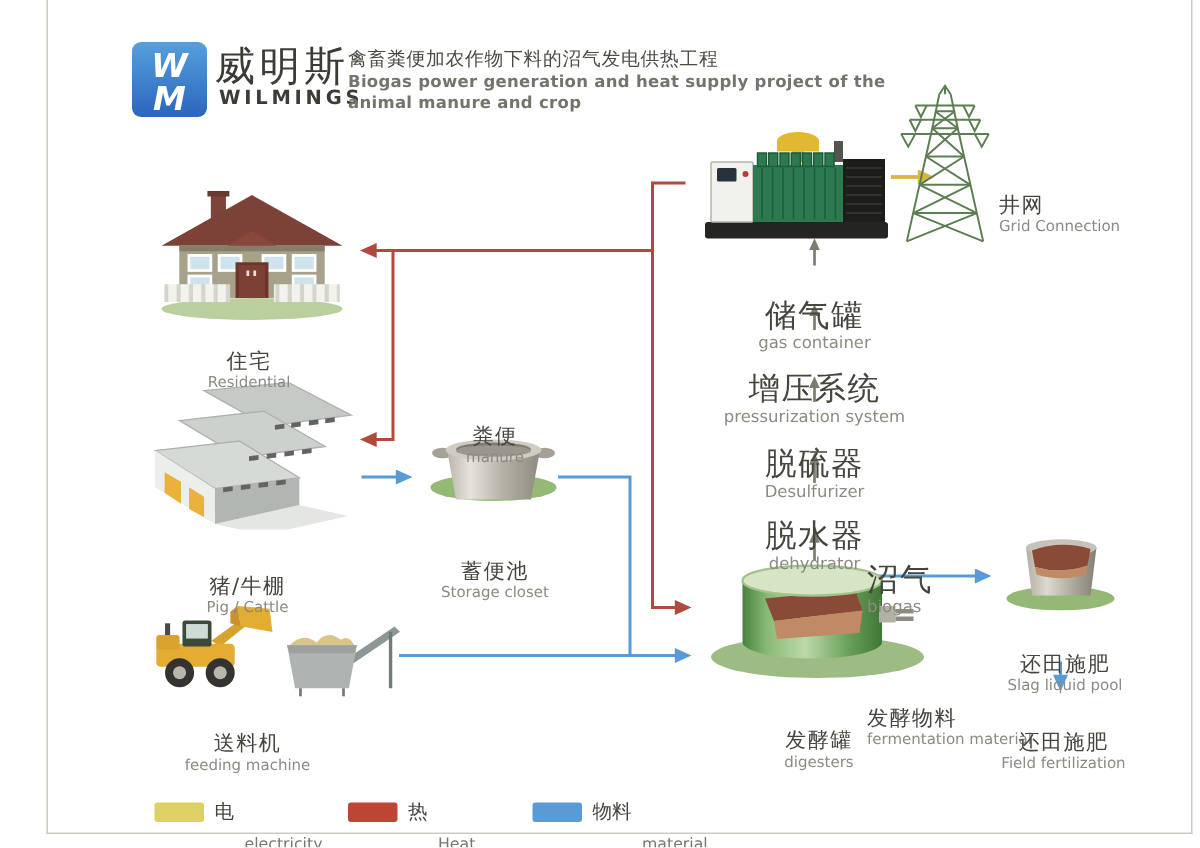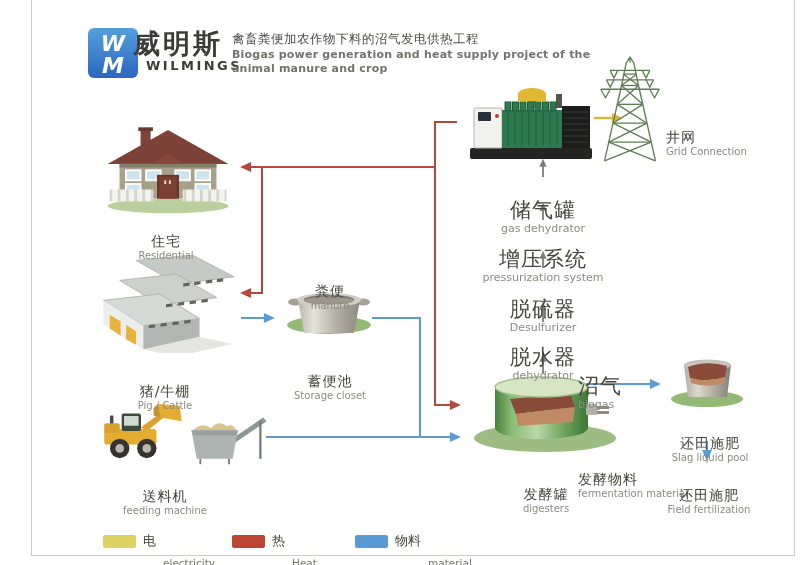--- a/index.html
+++ b/index.html
@@ -1,21 +1,21 @@
 <!DOCTYPE html>
 <html><head>
 <meta charset="utf-8">
 <style>
   html,body{margin:0;padding:0;background:#ffffff;}
   .page{position:relative;width:800px;height:565px;background:#fff;overflow:hidden;
         font-family:"DejaVu Sans","Liberation Sans",sans-serif;}
   .abs{position:absolute;}
   .edge{position:absolute;background:#ccccc6;}
   
-  .brand-cn{position:absolute;left:133px;top:26px;font-size:27px;font-weight:bold;
+  .brand-cn{position:absolute;left:143px;top:26px;font-size:27px;font-weight:normal;
             color:#3c3c37;letter-spacing:3px;}
   .brand-en{position:absolute;left:146px;top:58px;font-size:13px;font-weight:bold;
             color:#3c3c37;letter-spacing:2.5px;}
   .title-cn{position:absolute;left:232px;top:31px;font-size:12.5px;font-weight:normal;
             color:#4c4c45;letter-spacing:.5px;}
   .title-en{position:absolute;left:232px;font-size:11px;font-weight:bold;color:#74746c;
             letter-spacing:.2px;}
   
   .lbl{position:absolute;text-align:center;line-height:1.18;margin-top:26px;}
   .lbl .cn{display:block;font-size:14px;color:#45453e;letter-spacing:1px;}
@@ -348,21 +348,21 @@
     <span class="en">Desulfurizer</span>
   </div>
 
   <div class="lbl chain" style="left:463px;top:221px;width:160px">
     <span class="cn">增压系统</span>
     <span class="en">pressurization system</span>
   </div>
 
   <div class="lbl chain" style="left:473px;top:172px;width:140px">
     <span class="cn">储气罐</span>
-    <span class="en">gas dehydrator</span>
+    <span class="en">gas container</span>
   </div>
 
   <div class="lbl left" style="left:666px;top:103px;width:125px">
     <span class="cn">井网</span>
     <span class="en">Grid Connection</span>
   </div>
 
   <div class="lbl" style="left:655px;top:409px;width:110px">
     <span class="cn">还田施肥</span>
     <span class="en">Slag liquid pool</span>

